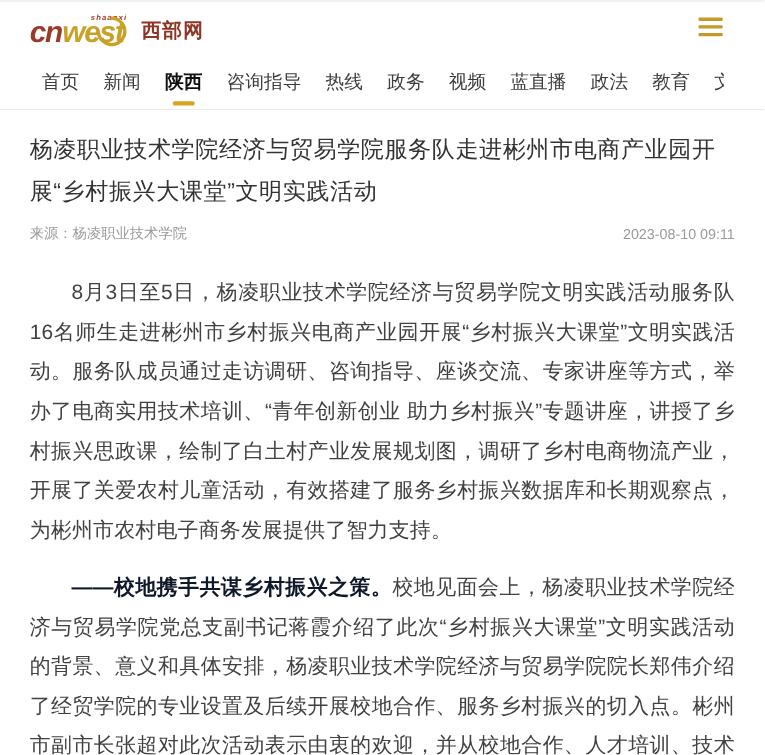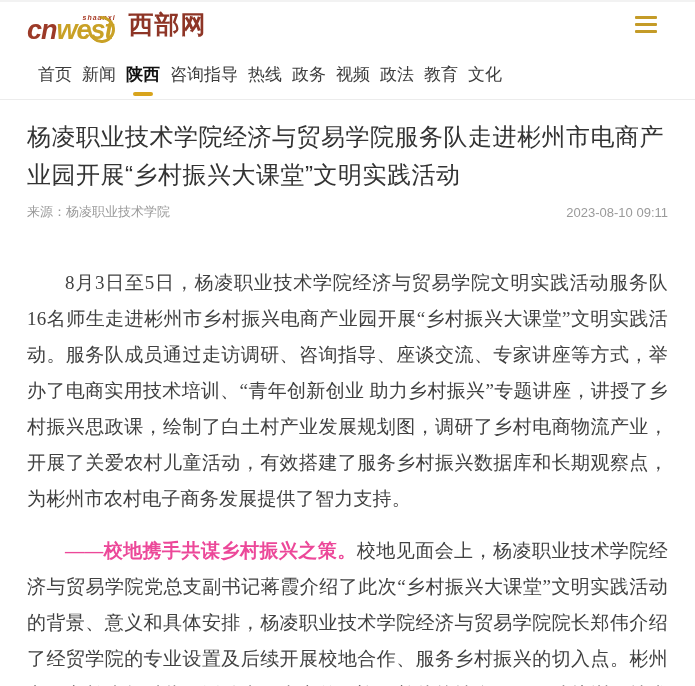--- a/index.html
+++ b/index.html
@@ -43,21 +43,21 @@
   .logo-ring {
     position: absolute;
     right: -2px; top: 1px;
     width: 27px; height: 27px;
     border: 3px solid #c9a126;
     border-radius: 50%;
     border-left-color: transparent;
     transform: rotate(40deg);
   }
   .logo-zh {
-    font-size: 25px;
+    font-size: 18px;
     font-weight: bold;
     color: #8e3526;
     margin-left: 6px;
     padding-bottom: 5px;
     letter-spacing: 1px;
   }
   .hamburger { width: 22px; cursor: pointer; margin-top: -6px; }
   .hamburger span {
     display: block;
     height: 3px;
@@ -73,21 +73,21 @@
     padding: 0 0 0 38px;
     height: 48px;
   }
   .nav-inner {
     width: 620px;
     overflow: hidden;
     white-space: nowrap;
     height: 48px;
     display: flex;
     align-items: center;
-    gap: 10px;
+    gap: 22px;
   }
   .nav-item {
     font-size: 17px;
     color: #3c3c3c;
     text-decoration: none;
     position: relative;
     flex: 0 0 auto;
     padding: 10px 0 14px 0;
     cursor: pointer;
   }
@@ -98,46 +98,45 @@
     left: 50%; transform: translateX(-50%);
     bottom: 4px;
     width: 20px; height: 4px;
     border-radius: 2px;
     background: #d8a41d;
   }
 
   
   .article { padding: 18px 27px 0 27px; }
   .article-title {
-    font-size: 24px;
+    font-size: 21px;
     font-weight: 500;
     color: #333;
     line-height: 38px;
     letter-spacing: 0.5px;
   }
   .meta-row {
     display: flex;
     justify-content: space-between;
     align-items: center;
     margin-top: 9px;
-    margin-bottom: 44px;
+    margin-bottom: 28px;
     font-size: 13px;
     color: #9a9a9a;
   }
   .body-para {
     font-size: 19px;
     line-height: 36px;
     color: #414141;
     text-indent: 2em;
     text-align: justify;
     margin-bottom: 16px;
     letter-spacing: 0.2px;
-    font-family: Liberation Serif, serif;
   }
-  .body-para b.lead { color: #ec4899; font-weight: bold; }
+  .body-para b.lead { color: #0f172a; font-weight: bold; }
 </style>
 </head>
 <body>
 
 <div class="top-hairline"></div>
 
 <div class="header">
   <div class="logo">
     <span class="logo-latin"><span class="logo-cn-part">cn</span><span class="logo-west-part"><span>wes</span><span>t</span><span class="logo-sub">shaanxi</span><span class="logo-ring"></span></span></span>
     <span class="logo-zh">西部网</span>
@@ -151,20 +150,21 @@
 
 <div class="nav">
   <div class="nav-inner">
       <a class="nav-item">首页</a>
       <a class="nav-item">新闻</a>
       <a class="nav-item active">陕西</a>
       <a class="nav-item">咨询指导</a>
       <a class="nav-item">热线</a>
       <a class="nav-item">政务</a>
       <a class="nav-item">视频</a>
+      <a class="nav-item">蓝直播</a>
       <a class="nav-item">政法</a>
       <a class="nav-item">教育</a>
       <a class="nav-item">文化</a>
     </div>
 </div>
 
 <div class="article">
   <h1 class="article-title">杨凌职业技术学院经济与贸易学院服务队走进彬州市电商产业园开展“乡村振兴大课堂”文明实践活动</h1>
   <div class="meta-row">
     <span>来源：杨凌职业技术学院</span>

